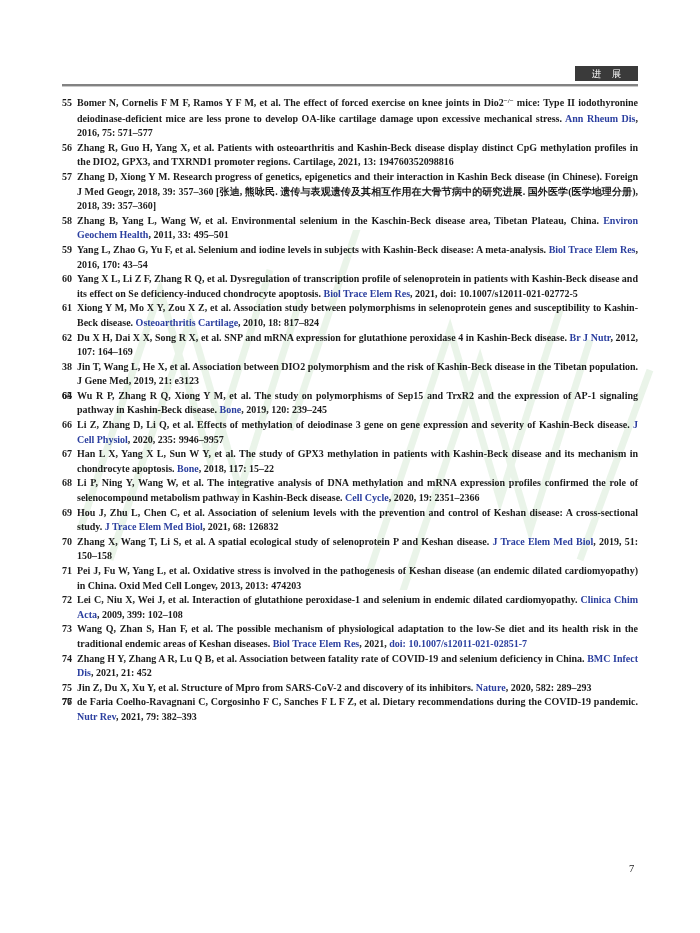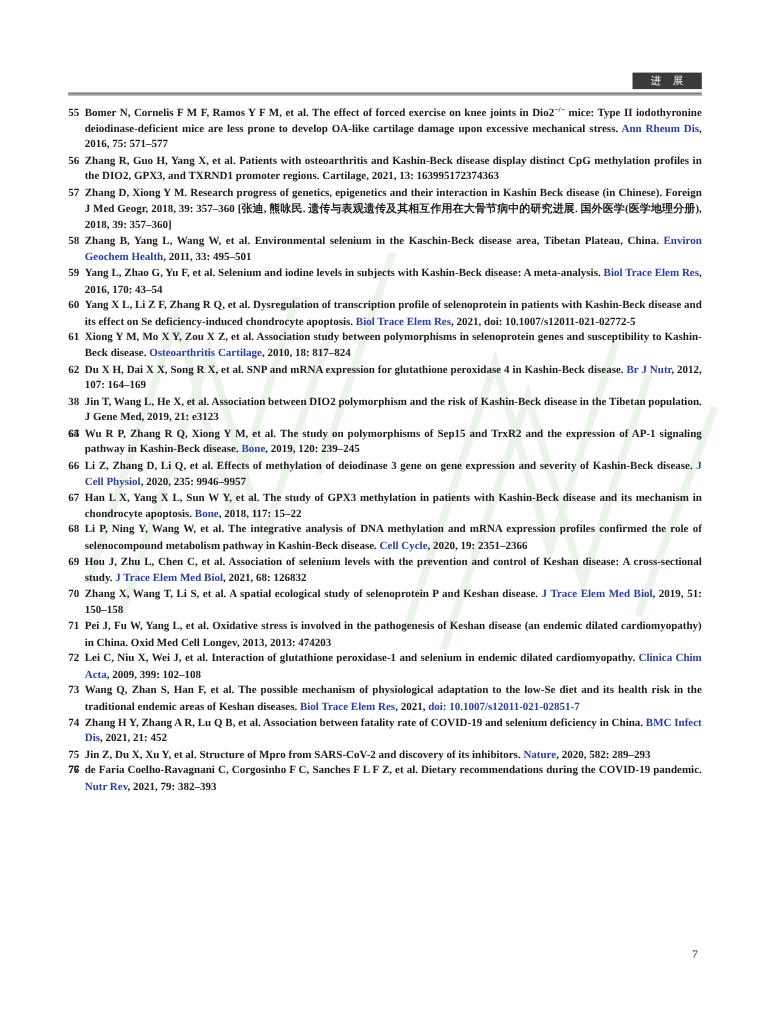--- a/index.html
+++ b/index.html
@@ -107,21 +107,21 @@
       <path d="M 540 330 L 610 140"></path>
     </g>
   </svg>
 
   <div class="header-tag">进 展</div>
 
   <div class="header-rule"></div>
 
   <div class="ref-list">
       <div class="ref-item"><span class="ref-num">55</span><span class="ref-body"><span>Bomer N, Cornelis F M F, Ramos Y F M, et al. The effect of forced exercise on knee joints in Dio2</span><span class="ref-sup">−/−</span><span> mice: Type II iodothyronine deiodinase-deficient mice are less prone to develop OA-like cartilage damage upon excessive mechanical stress. </span><span class="ref-link">Ann Rheum Dis</span><span>, 2016, 75: 571–577</span></span></div>
-      <div class="ref-item"><span class="ref-num">56</span><span class="ref-body"><span>Zhang R, Guo H, Yang X, et al. Patients with osteoarthritis and Kashin-Beck disease display distinct CpG methylation profiles in the DIO2, GPX3, and TXRND1 promoter regions. Cartilage, 2021, 13: 163995172374363</span></span></div>
+      <div class="ref-item"><span class="ref-num">56</span><span class="ref-body"><span>Zhang R, Guo H, Yang X, et al. Patients with osteoarthritis and Kashin-Beck disease display distinct CpG methylation profiles in the DIO2, GPX3, and TXRND1 promoter regions. Cartilage, 2021, 13: 194760352098816</span></span></div>
       <div class="ref-item"><span class="ref-num">57</span><span class="ref-body"><span>Zhang D, Xiong Y M. Research progress of genetics, epigenetics and their interaction in Kashin Beck disease (in Chinese). Foreign J Med Geogr, 2018, 39: 357–360 [张迪, 熊咏民. 遗传与表观遗传及其相互作用在大骨节病中的研究进展. 国外医学(医学地理分册), 2018, 39: 357–360]</span></span></div>
       <div class="ref-item"><span class="ref-num">58</span><span class="ref-body"><span>Zhang B, Yang L, Wang W, et al. Environmental selenium in the Kaschin-Beck disease area, Tibetan Plateau, China. </span><span class="ref-link">Environ Geochem Health</span><span>, 2011, 33: 495–501</span></span></div>
       <div class="ref-item"><span class="ref-num">59</span><span class="ref-body"><span>Yang L, Zhao G, Yu F, et al. Selenium and iodine levels in subjects with Kashin-Beck disease: A meta-analysis. </span><span class="ref-link">Biol Trace Elem Res</span><span>, 2016, 170: 43–54</span></span></div>
       <div class="ref-item"><span class="ref-num">60</span><span class="ref-body"><span>Yang X L, Li Z F, Zhang R Q, et al. Dysregulation of transcription profile of selenoprotein in patients with Kashin-Beck disease and its effect on Se deficiency-induced chondrocyte apoptosis. </span><span class="ref-link">Biol Trace Elem Res</span><span>, 2021, doi: 10.1007/s12011-021-02772-5</span></span></div>
       <div class="ref-item"><span class="ref-num">61</span><span class="ref-body"><span>Xiong Y M, Mo X Y, Zou X Z, et al. Association study between polymorphisms in selenoprotein genes and susceptibility to Kashin-Beck disease. </span><span class="ref-link">Osteoarthritis Cartilage</span><span>, 2010, 18: 817–824</span></span></div>
       <div class="ref-item"><span class="ref-num">62</span><span class="ref-body"><span>Du X H, Dai X X, Song R X, et al. SNP and mRNA expression for glutathione peroxidase 4 in Kashin-Beck disease. </span><span class="ref-link">Br J Nutr</span><span>, 2012, 107: 164–169</span></span></div>
       <div class="ref-item"><span class="ref-num">38</span><span class="ref-body"><span>Jin T, Wang L, He X, et al. Association between DIO2 polymorphism and the risk of Kashin-Beck disease in the Tibetan population. J Gene Med, 2019, 21: e3123</span></span></div>
       <div class="ref-item"><span class="ref-num">64</span></div>
       <div class="ref-item"><span class="ref-num">65</span><span class="ref-body"><span>Wu R P, Zhang R Q, Xiong Y M, et al. The study on polymorphisms of Sep15 and TrxR2 and the expression of AP-1 signaling pathway in Kashin-Beck disease. </span><span class="ref-link">Bone</span><span>, 2019, 120: 239–245</span></span></div>
       <div class="ref-item"><span class="ref-num">66</span><span class="ref-body"><span>Li Z, Zhang D, Li Q, et al. Effects of methylation of deiodinase 3 gene on gene expression and severity of Kashin-Beck disease. </span><span class="ref-link">J Cell Physiol</span><span>, 2020, 235: 9946–9957</span></span></div>

